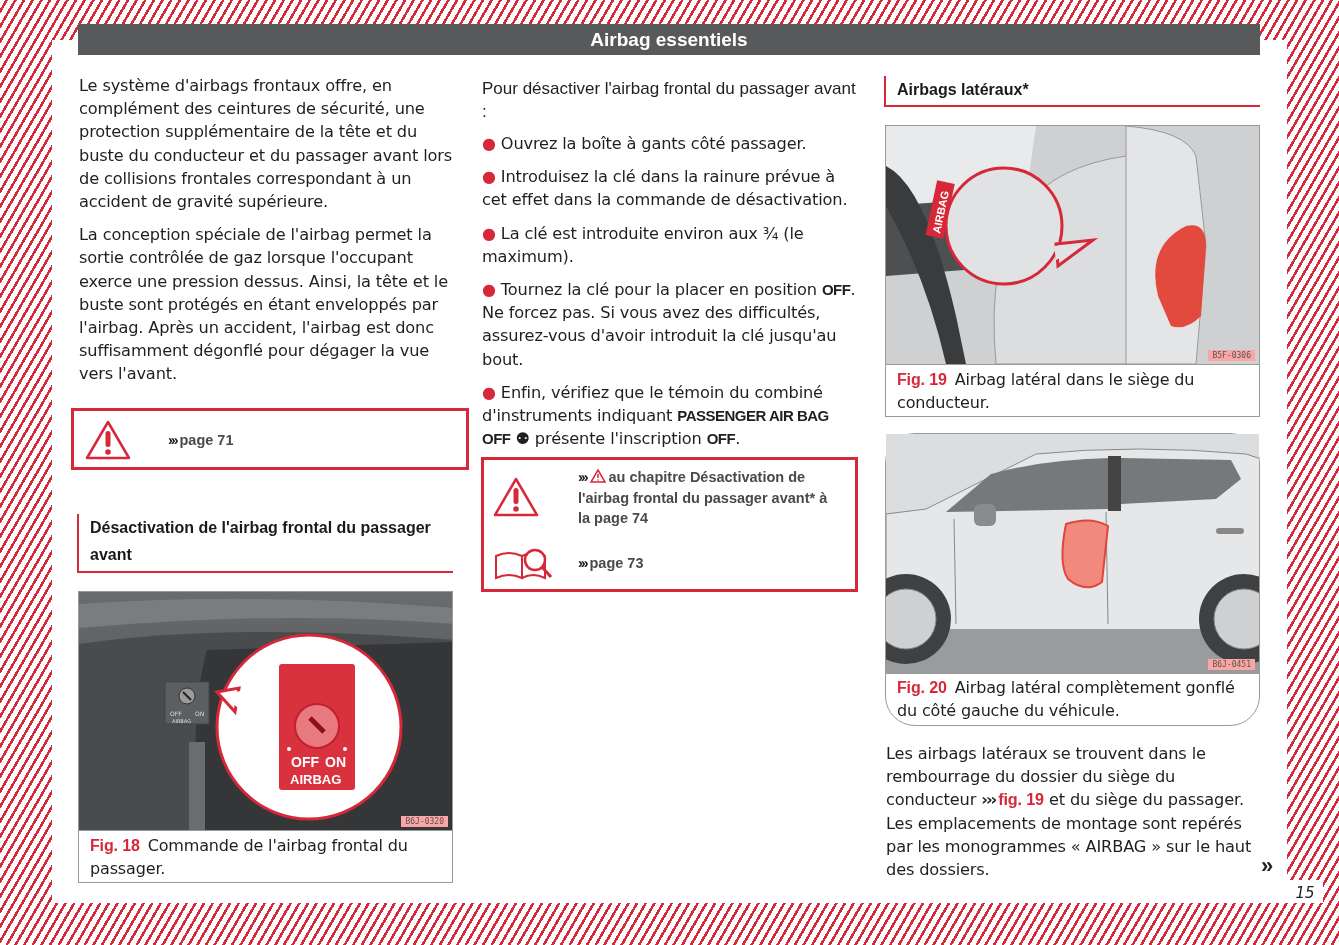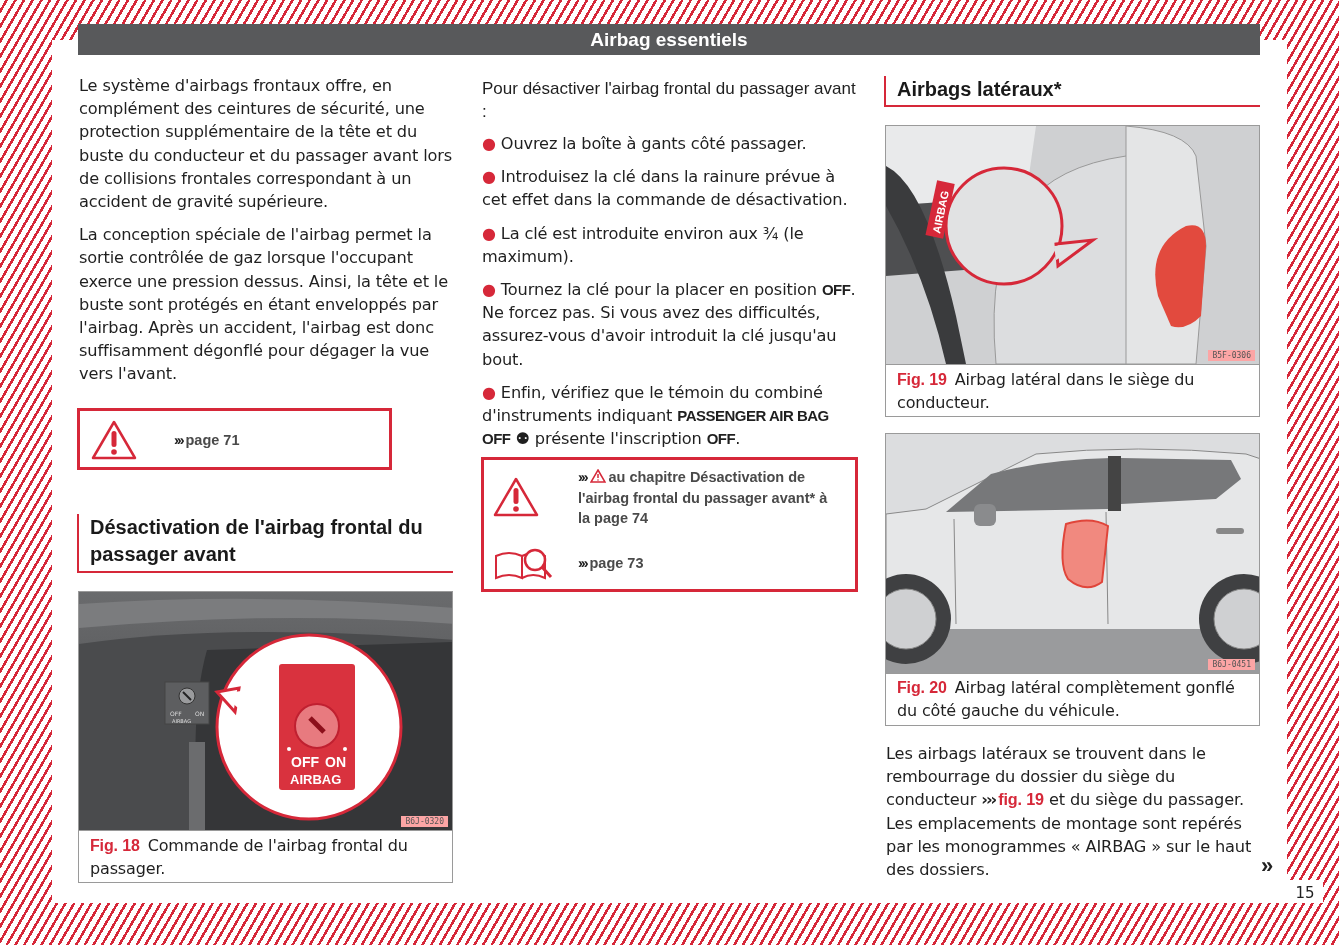--- a/index.html
+++ b/index.html
@@ -26,20 +26,21 @@
     font-weight: bold;
     font-size: 19px;
     text-align: center;
     line-height: 31px;
   }
   .pagenum-box {
     position: absolute;
     left: 1287px; top: 880px; width: 36px; height: 23px; background: #fff;
     font-size: 15px; color: #222; text-align: center; line-height: 26px;
     font-family: "DejaVu Sans", sans-serif;
+    font-style: italic;
   }
   .col { position: absolute; top: 74px; }
   .col1 { left: 79px; width: 374px; }
   .col2 { left: 482px; width: 375px; }
   p.body, .bullet {
     font-size: 16.2px;
     line-height: 23.2px;
     letter-spacing: -0.15px;
   }
   p.body { margin-bottom: 10px; }
@@ -69,21 +70,21 @@
     color: #4a4a4a;
   }
   .arrows { font-weight: bold; color: #222; letter-spacing: -2px; margin-right: 3px; }
   .section-title {
     position: absolute;
     border-left: 2px solid #d62839;
     border-bottom: 2px solid #d62839;
     padding-left: 11px;
     font-family: "Liberation Sans", sans-serif;
     font-weight: bold;
-    font-size: 20px;
+    font-size: 16px;
     line-height: 27px;
     color: #1a1a1a;
   }
   .figure {
     position: absolute;
     border: 1px solid #9a9a9a;
     background: #fff;
   }
   .figure .img { position: absolute; left: 0; top: 0; right: 0; overflow: hidden; }
   .figure .code {
@@ -107,21 +108,21 @@
 <body>
 
 <div class="page"></div>
 <div class="header-bar">Airbag essentiels</div>
 
 <div class="col col1">
   <p class="body">Le système d'airbags frontaux offre, en complément des ceintures de sécurité, une protection supplémentaire de la tête et du buste du conducteur et du passager avant lors de collisions frontales correspondant à un accident de gravité supérieure.</p>
   <p class="body">La conception spéciale de l'airbag permet la sortie contrôlée de gaz lorsque l'occupant exerce une pression dessus. Ainsi, la tête et le buste sont protégés en étant enveloppés par l'airbag. Après un accident, l'airbag est donc suffisamment dégonflé pour dégager la vue vers l'avant.</p>
 </div>
 
-<div class="warnbox" style="left:77px; top:408px; width:315px; height:62px;text-align:right;">
+<div class="warnbox" style="left:71px; top:408px; width:398px; height:62px;text-align:right;">
   <svg class="wicon" style="left:10px; top:8px;" width="48" height="42" viewBox="0 0 48 42">
     <path d="M24 3 L45 39 L3 39 Z" fill="none" stroke="#d62839" stroke-width="2.5" stroke-linejoin="round"></path>
     <rect x="21.5" y="12" width="5" height="16" rx="2.5" fill="#d62839"></rect>
     <circle cx="24" cy="33" r="2.8" fill="#d62839"></circle>
   </svg>
   <div class="refline" style="left:94px; top:19px;">
     <span class="arrows">›››</span><span>page 71</span>
   </div>
 </div>
 
@@ -214,21 +215,21 @@
       </g>
     </svg>
     <div class="code">B5F-0306</div>
   </div>
   <div style="position:absolute; left:0; right:0; top:238px; border-top:1px solid #9a9a9a;"></div>
   <div class="caption" style="top:243px;">
     <span class="fig">Fig. 19</span><span>Airbag latéral dans le siège du conducteur.</span>
   </div>
 </div>
 
-<div class="figure" style="left:885px; top:433px; width:375px; height:293px;">
+<div class="figure" style="left:885px; top:433px; width:375px; height:293px;border-radius:30px;">
   <div class="img" style="height:239px; background:#d8d9db;">
     <svg width="375" height="239" viewBox="0 0 375 239">
       <rect width="375" height="239" fill="#dcdddf"></rect>
       <path d="M0 80 L40 75 L150 20 Q250 10 360 20 L375 25 L375 200 L0 200 Z" fill="#e6e7e8" stroke="#888"></path>
       <path d="M60 78 L105 40 Q160 25 225 24 L222 75 Z" fill="#77787a"></path>
       <path d="M235 24 L345 26 L355 45 L330 65 L235 70 Z" fill="#77787a"></path>
       <rect x="222" y="22" width="13" height="55" fill="#444"></rect>
       <path d="M0 195 L375 195 L375 239 L0 239 Z" fill="#9a9b9d"></path>
       <circle cx="20" cy="185" r="45" fill="#3f4042"></circle>
       <circle cx="20" cy="185" r="30" fill="#cfd0d2" stroke="#888"></circle>

